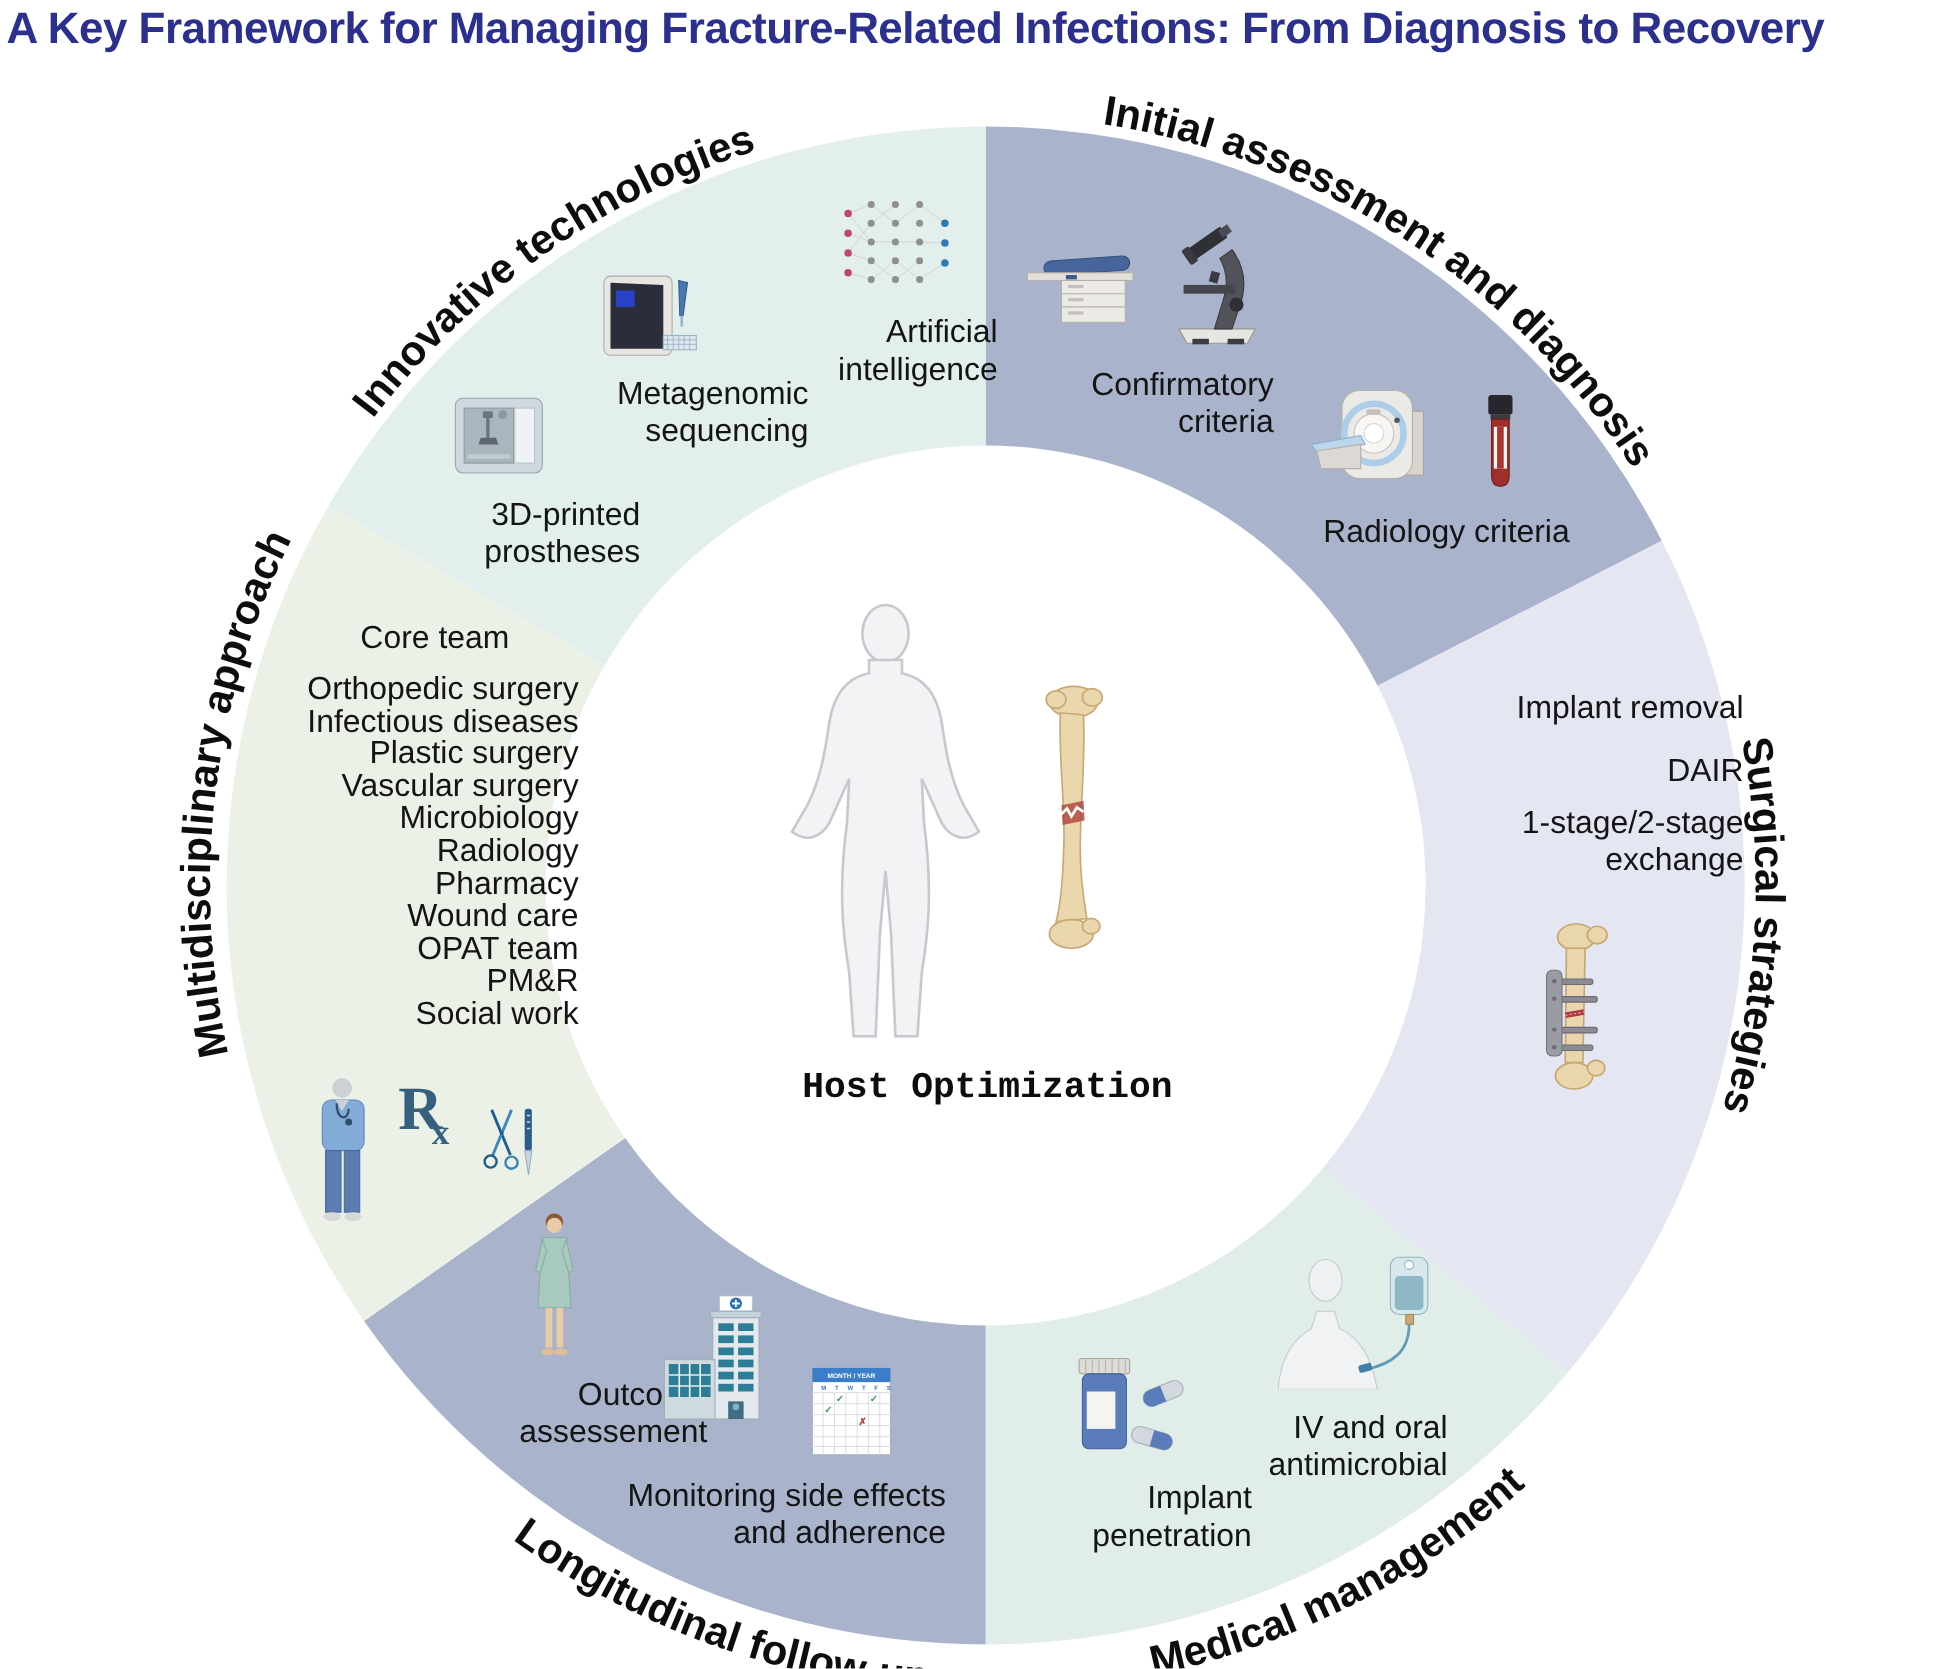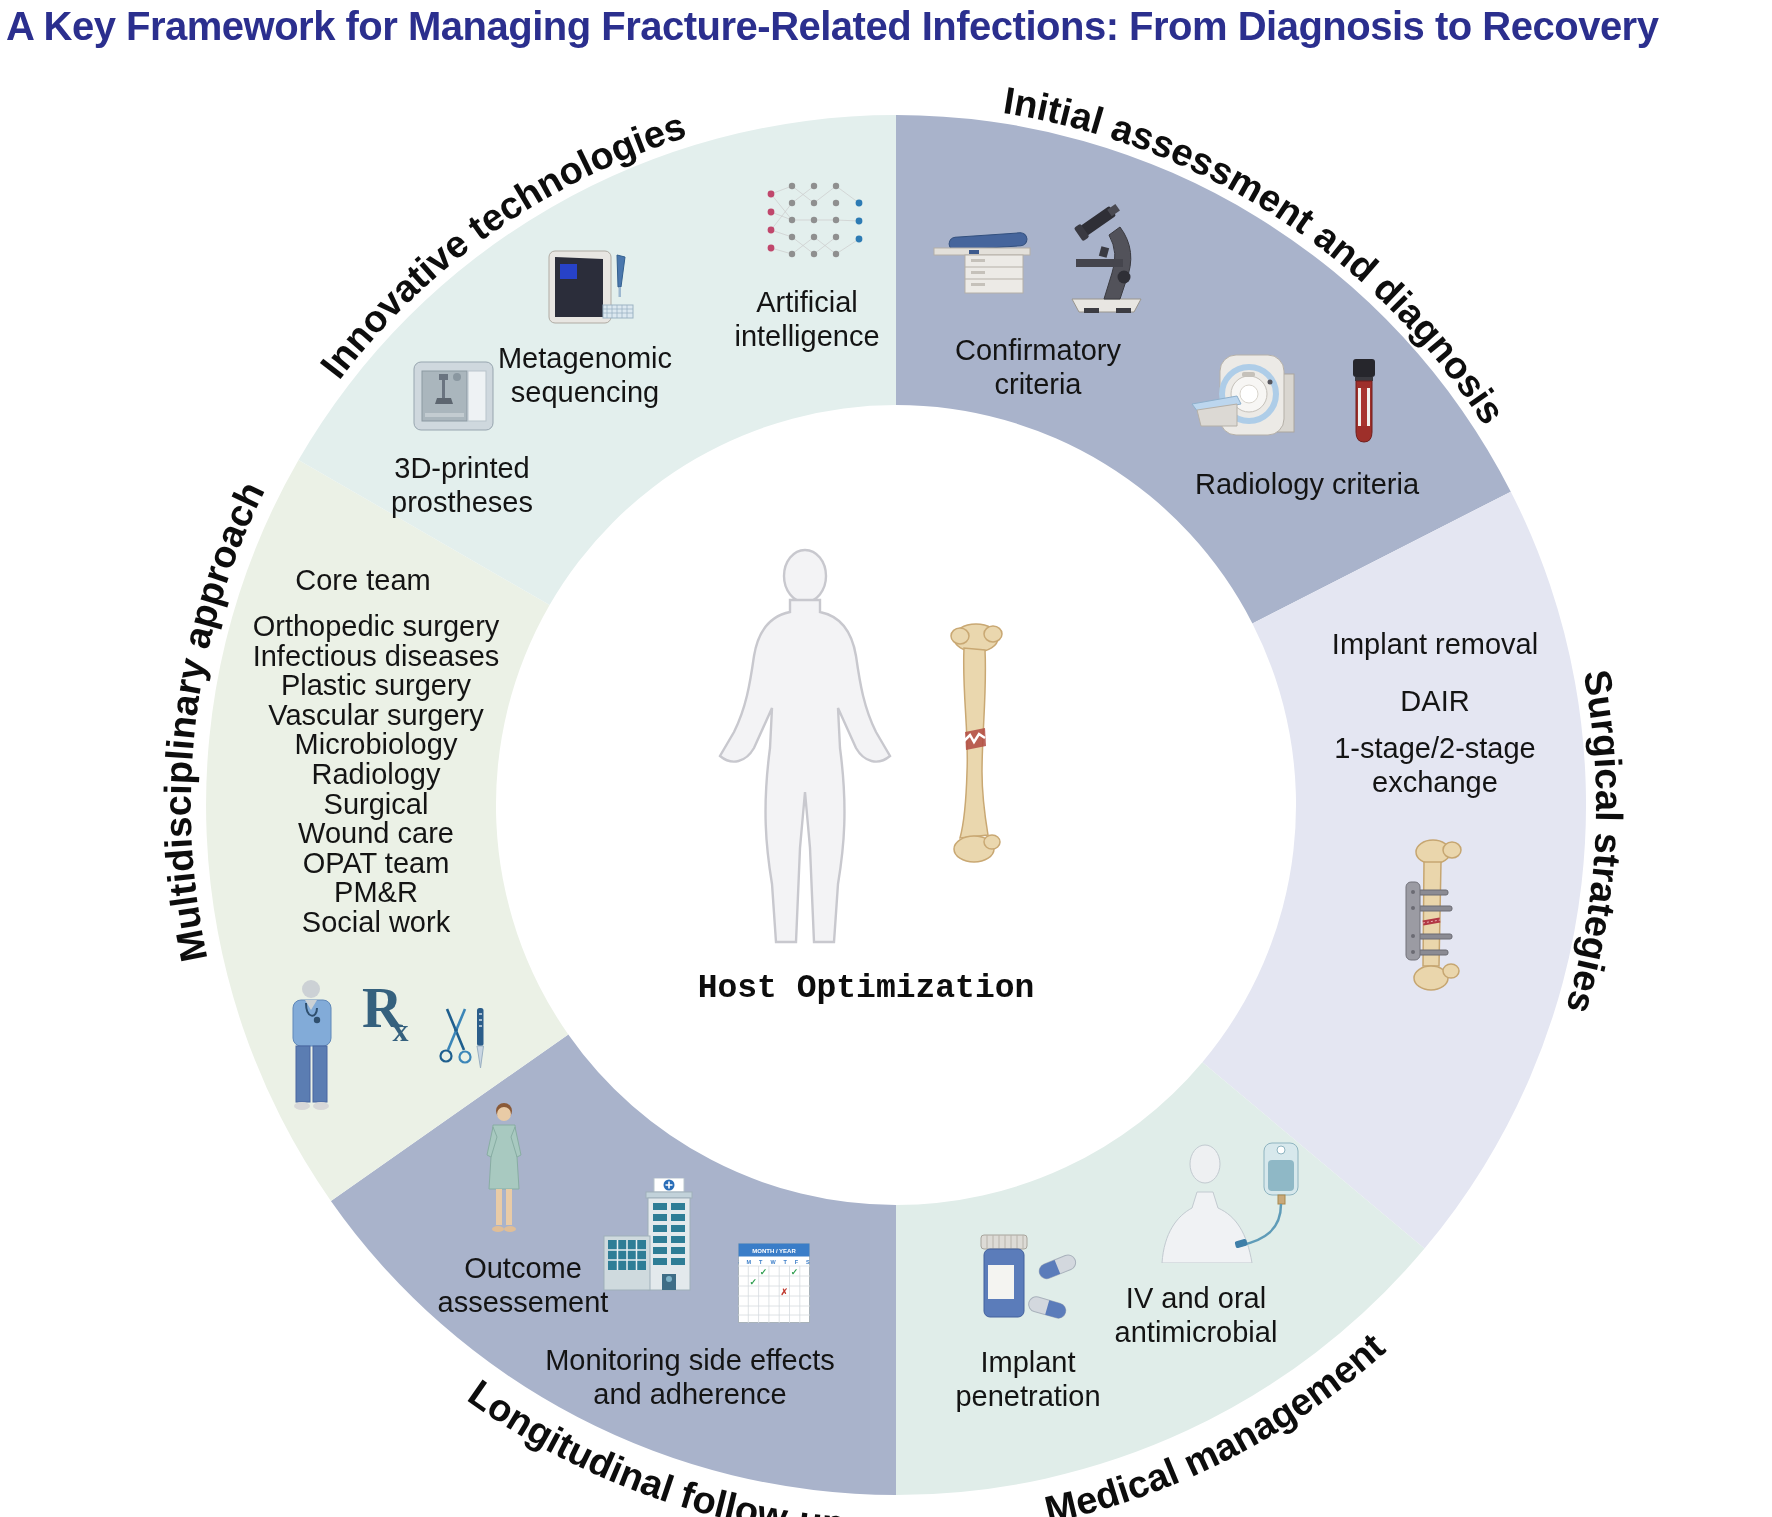--- a/index.html
+++ b/index.html
@@ -2,21 +2,21 @@
 <html><head>
 <meta charset="utf-8">
 <style>
   html,body{margin:0;padding:0;background:#fff;}
   #root{position:relative;width:1772px;height:1517px;background:#fff;overflow:hidden;
         font-family:"Liberation Sans",sans-serif;}
   #page-title{position:absolute;left:6px;top:4px;width:1764px;margin:0;
         font-size:40px;font-weight:700;letter-spacing:-0.5px;color:#2b2f8e;}
   #ring-svg{position:absolute;left:0;top:0;}
   .ring-title{font-family:"Liberation Sans",sans-serif;font-weight:700;font-size:38px;fill:#0d0d0d;}
-  .lbl{position:absolute;font-size:29px;line-height:1.16;color:#141414;text-align:center;}
+  .lbl{position:absolute;font-size:29px;line-height:1.16;color:#141414;text-align:right;}
   .bold-lbl{font-weight:700;font-size:33px;color:#0d0d0d;font-family:Liberation Mono, monospace;}
   .icon{position:absolute;}
   .cal-small{font-family:"Liberation Sans",sans-serif;font-weight:700;}
   #rx-icon{position:absolute;left:362px;top:976px;width:70px;height:70px;
         font-family:"Liberation Serif",serif;color:#35617e;}
   #rx-icon .rx-r{font-size:56px;font-weight:700;}
   #rx-icon .rx-x{font-size:32px;font-weight:700;margin-left:-10px;vertical-align:-14px;display:inline-block;}
 </style>
 </head>
 <body>
@@ -285,21 +285,21 @@
   <div class="lbl" style="left:520px;top:1344px;width:340px">Monitoring side effects and adherence</div>
 
   <div class="lbl" style="left:263px;top:564px;width:200px">Core team</div>
   <div class="lbl" style="left:226px;top:612px;width:300px;line-height:29.6px">
     <div>Orthopedic surgery</div>
     <div>Infectious diseases</div>
     <div>Plastic surgery</div>
     <div>Vascular surgery</div>
     <div>Microbiology</div>
     <div>Radiology</div>
-    <div>Surgical</div>
+    <div>Pharmacy</div>
     <div>Wound care</div>
     <div>OPAT team</div>
     <div>PM&amp;R</div>
     <div>Social work</div>
   </div>
 
   <svg class="icon" style="left:286px;top:978px" width="52" height="134" viewBox="0 0 52 134">
     <circle cx="25" cy="11" r="9" fill="#ccd1d5"></circle>
     <rect x="7" y="22" width="38" height="46" rx="8" fill="#82abd8" stroke="#6088b8"></rect>
     <polygon points="19,22 25,32 31,22" fill="#ccd1d5"></polygon>

